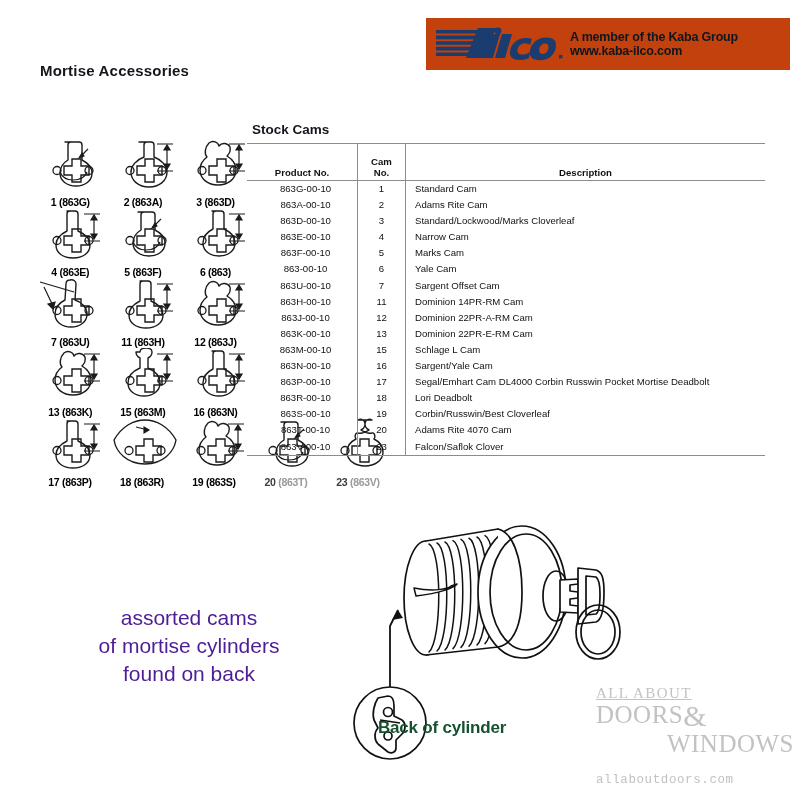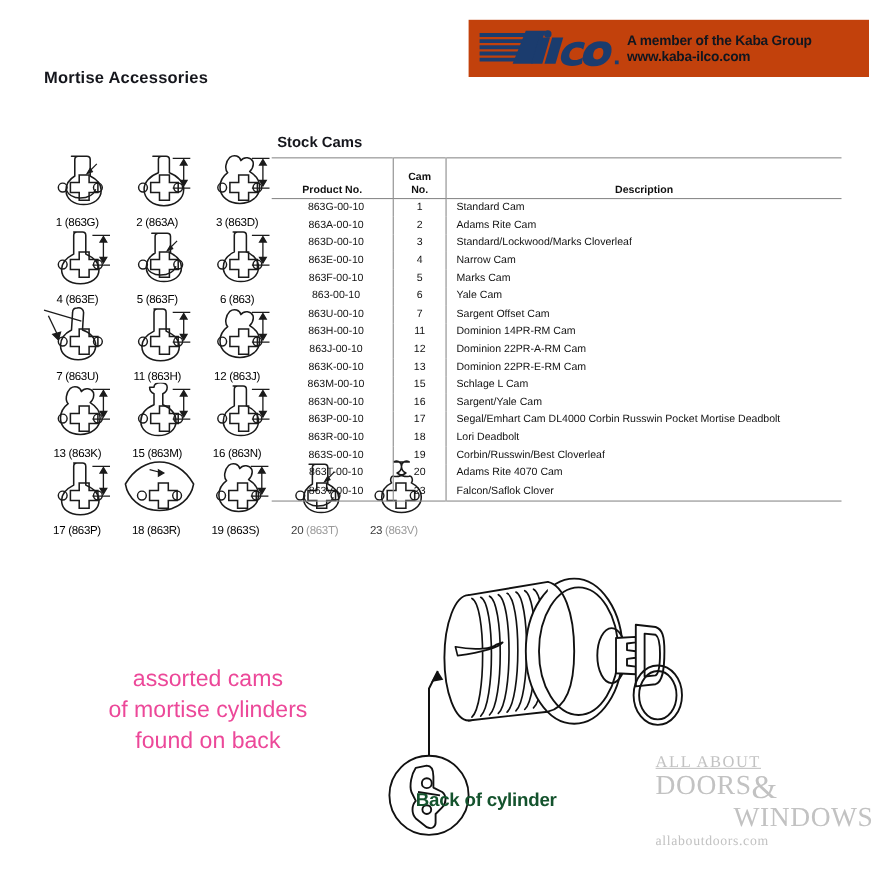--- a/index.html
+++ b/index.html
@@ -27,21 +27,21 @@
   #ilco-text .l2{font-size:12.5px;}
   
   #cam-grid{
     position:absolute;left:34px;top:138px;width:218px;
   }
   .cam-row{display:flex;}
   .cam-cell{width:72.6px;display:flex;flex-direction:column;align-items:center;}
   .cam-art{height:57px;width:72px;position:relative;}
   .cam-art svg{position:absolute;left:0;top:0;}
   .cam-label{
-    font-size:10.5px;font-weight:normal;color:#000;margin-top:1px;
+    font-size:10.5px;font-weight:bold;color:#000;margin-top:1px;
     white-space:nowrap;letter-spacing:-.3px;
   }
   .cam-cell.dim .cam-label{color:#9a9a9a;}
   .cam-cell.dim .cam-label .num{color:#3b3b3b;}
   .r-gap{height:13px;}
   
   #stock-cams-title{
     position:absolute;left:252px;top:122px;
     font-size:13.5px;font-weight:bold;color:#15161c;
   }
@@ -60,38 +60,38 @@
   #cams-table tbody td{height:16.1px;line-height:16.1px;color:#111;}
   .c-prod{width:103px;text-align:center;padding-left:7px !important;
           border-right:1.1px solid #8c8c8c;}
   .c-cam{width:47px;text-align:center;border-right:1.1px solid #8c8c8c;}
   .c-desc{text-align:left;padding-left:9px !important;}
   thead .c-prod,thead .c-cam{text-align:center;padding-left:0 !important;}
   thead .c-desc{text-align:center;padding-left:0 !important;}
   
   #caption{
     position:absolute;left:36px;top:604px;width:306px;text-align:center;
-    font-size:21px;line-height:28px;color:#ec4899;
+    font-size:21px;line-height:28px;color:#4c1d95;
   }
   
   #cylinder-figure{position:absolute;left:330px;top:480px;width:300px;height:280px;}
   #cylinder-caption{
     position:absolute;left:352px;top:718px;width:180px;text-align:center;
     font-size:17px;font-weight:bold;color:#14532d;letter-spacing:-.2px;
   }
   
   #watermark{
     position:absolute;left:596px;top:686px;width:198px;
     font-family:"Liberation Serif","DejaVu Serif",serif;
     color:#c2c2c2;text-align:center;line-height:1;
   }
   #watermark .w1{font-size:15px;letter-spacing:1.4px;display:block;text-align:left;text-decoration:underline;}
   #watermark .w2{font-size:25px;letter-spacing:.5px;display:block;text-align:left;}
   #watermark .w3{font-size:25px;letter-spacing:.5px;display:block;text-align:right;}
-  #watermark .w4{font-size:12.5px;letter-spacing:.6px;display:block;text-align:left;margin-top:2px;}
+  #watermark .w4{font-size:12.5px;letter-spacing:.6px;display:block;text-align:left;margin-top:18px;font-family:Liberation Mono, monospace;}
   #watermark .amp{font-size:30px;vertical-align:-3px;}
 </style>
 </head>
 <body>
 
 <div id="page-title">Mortise Accessories</div>
 
 <div id="ilco-banner">
   <svg id="ilco-logo" viewBox="0 0 130 40">
     <g fill="#1b3c6e">

